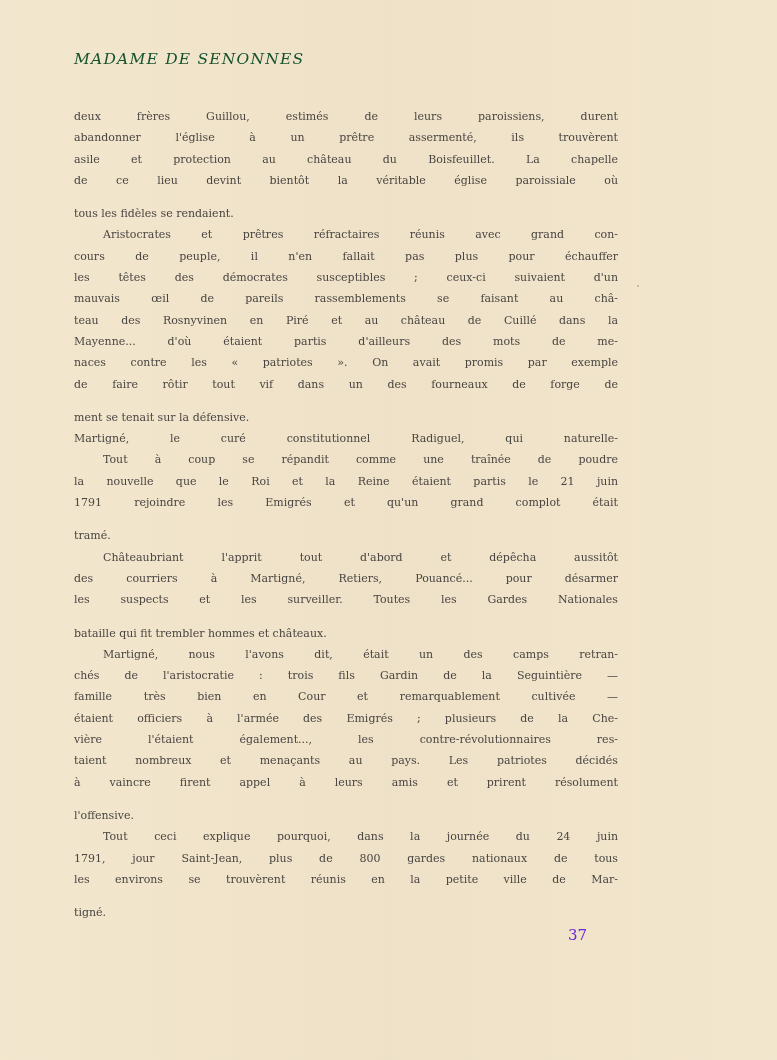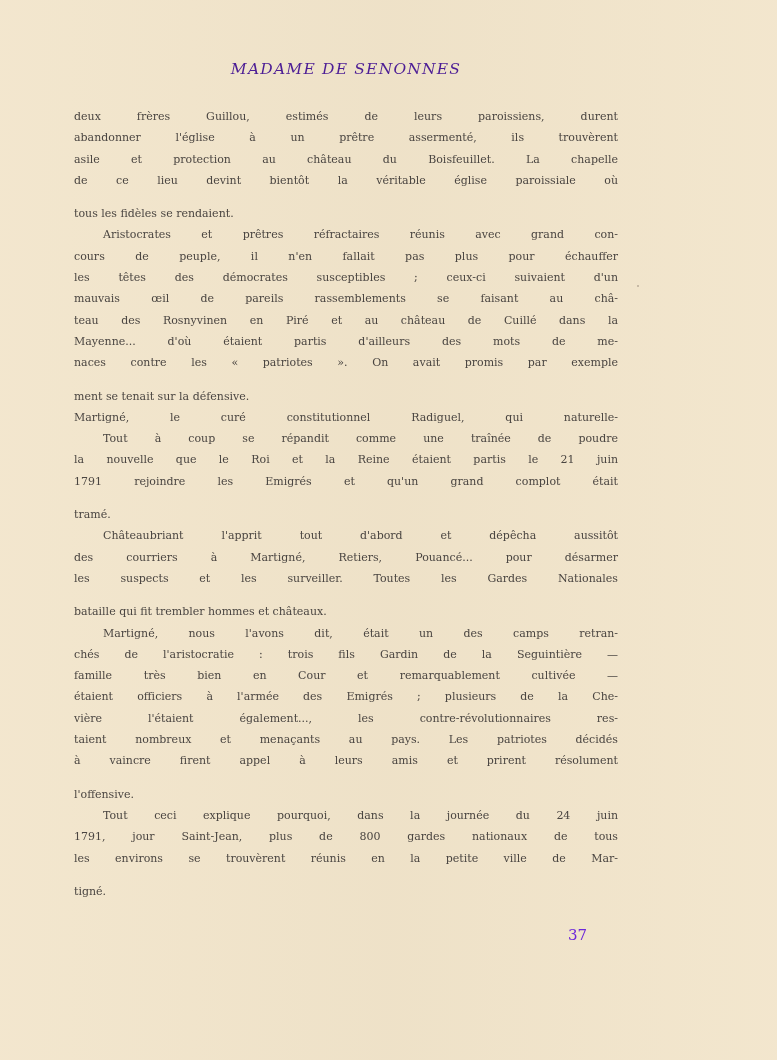--- a/index.html
+++ b/index.html
@@ -6,23 +6,23 @@
   body {
     width: 777px; height: 1060px; overflow: hidden;
     background: #f2e5cb;
     background-image: linear-gradient(90deg, rgba(255,255,255,0.06), rgba(0,0,0,0.015) 50%, rgba(255,255,255,0.05));
     font-family: "DejaVu Serif", "Liberation Serif", serif;
     color: #4a4541;
     position: relative;
   }
   .page { position: absolute; left: 74px; top: 0; width: 544px; }
   .running-head {
-    position: absolute; top: 60px; left: 0; width: 100%;
-    text-align: center; font-style: italic; font-size: 15.5px;
-    letter-spacing: 1.2px; color: #4c1d95;
+    position: absolute; top: 50px; left: 0; width: 100%;
+    text-align: left; font-style: italic; font-size: 15.5px;
+    letter-spacing: 1.2px; color: #14532d;
   }
   .body-text { position: absolute; top: 106px; left: 0; width: 544px; }
   .line {
     display: block; height: 21.3px; line-height: 21.3px;
     font-size: 11px; white-space: nowrap;
     text-align: justify; text-align-last: justify;
   }
   .line.last { text-align-last: left; margin-top: 12px; }
   .line.indent { padding-left: 29px; }
   .folio {
@@ -45,20 +45,21 @@
         <span class="line last">tous les fidèles se rendaient.</span>
       </div>
       <div>
         <span class="line indent">Aristocrates et prêtres réfractaires réunis avec grand con-</span>
         <span class="line">cours de peuple, il n'en fallait pas plus pour échauffer</span>
         <span class="line">les têtes des démocrates susceptibles ; ceux-ci suivaient d'un</span>
         <span class="line">mauvais œil de pareils rassemblements se faisant au châ-</span>
         <span class="line">teau des Rosnyvinen en Piré et au château de Cuillé dans la</span>
         <span class="line">Mayenne... d'où étaient partis d'ailleurs des mots de me-</span>
         <span class="line">naces contre les « patriotes ». On avait promis par exemple</span>
+        <span class="line">de faire rôtir tout vif dans un des fourneaux de forge de</span>
         <span class="line last">ment se tenait sur la défensive.</span>
         <span class="line">Martigné, le curé constitutionnel Radiguel, qui naturelle-</span>
       </div>
       <div>
         <span class="line indent">Tout à coup se répandit comme une traînée de poudre</span>
         <span class="line">la nouvelle que le Roi et la Reine étaient partis le 21 juin</span>
         <span class="line">1791 rejoindre les Emigrés et qu'un grand complot était</span>
         <span class="line last">tramé.</span>
       </div>
       <div>

